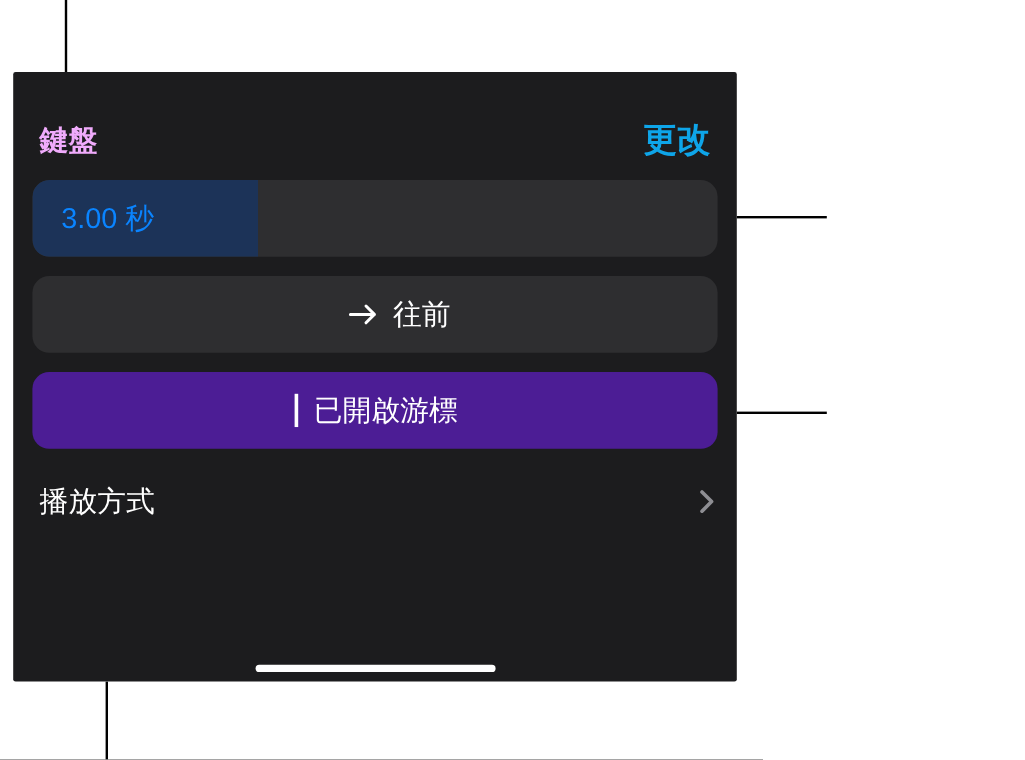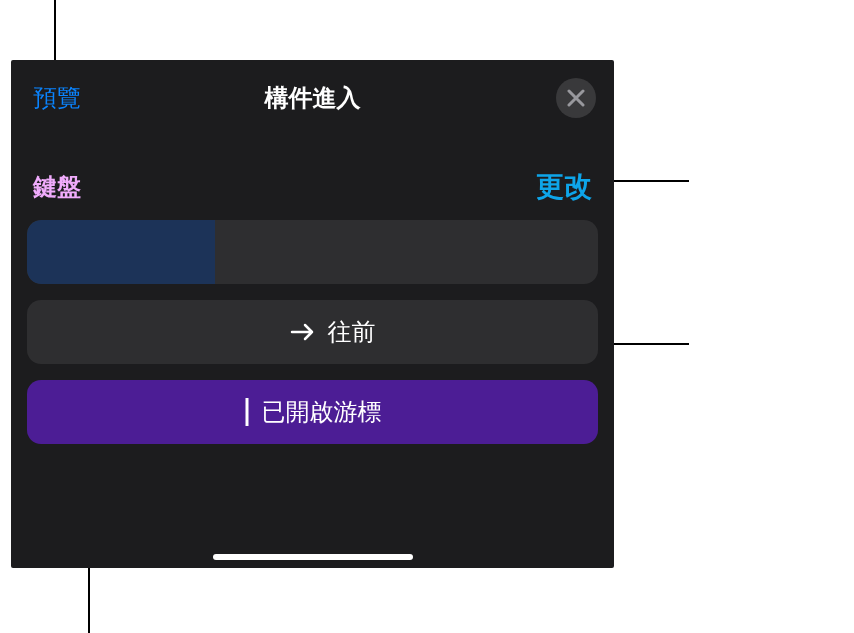--- a/index.html
+++ b/index.html
@@ -212,55 +212,53 @@
 </head>
 <body>
 
 <div class="callout-line callout-top"></div>
 <div class="callout-line callout-right-1"></div>
 <div class="callout-line callout-right-2"></div>
 <div class="callout-line callout-bottom"></div>
 
 <div class="panel">
 
-  <div class="header">
-    <span class="preview-link">預覽</span>
-    <span class="title">構件進入</span>
-    <div class="close-btn">
-      <svg viewBox="0 0 18 18">
-        <path d="M2 2 L16 16 M16 2 L2 16" stroke="#98989d" stroke-width="3" stroke-linecap="round" fill="none"></path>
-      </svg>
-    </div>
-  </div>
 
   <div class="section-header">
     <span class="section-label">鍵盤</span>
     <span class="change-link">更改</span>
   </div>
 
   <div class="controls">
 
     <div class="row duration-row">
       <div class="duration-progress"></div>
       <div class="duration-content">
+        <span class="duration-value">3.00 秒</span>
       </div>
     </div>
 
     <div class="row direction-row">
       <svg class="arrow-icon" viewBox="0 0 26 22">
         <path d="M2 11 L22 11 M15 4 L22 11 L15 18" stroke="#fff" stroke-width="2.5" stroke-linecap="round" stroke-linejoin="round" fill="none"></path>
       </svg>
       <span class="direction-label">往前</span>
     </div>
 
     <div class="row cursor-row">
       <svg class="cursor-icon" viewBox="0 0 6 28">
         <rect x="1.5" y="0" width="3" height="28" fill="#fff"></rect>
       </svg>
       <span class="cursor-label">已開啟游標</span>
     </div>
 
   </div>
 
+  <div class="delivery-row">
+    <span class="delivery-label">播放方式</span>
+    <svg class="chevron" viewBox="0 0 14 22">
+      <path d="M3 3 L11 11 L3 19" stroke="#8e8e93" stroke-width="3" stroke-linecap="round" stroke-linejoin="round" fill="none"></path>
+    </svg>
+  </div>
 
   <div class="home-indicator"></div>
 
 </div>
 
 </body></html>

